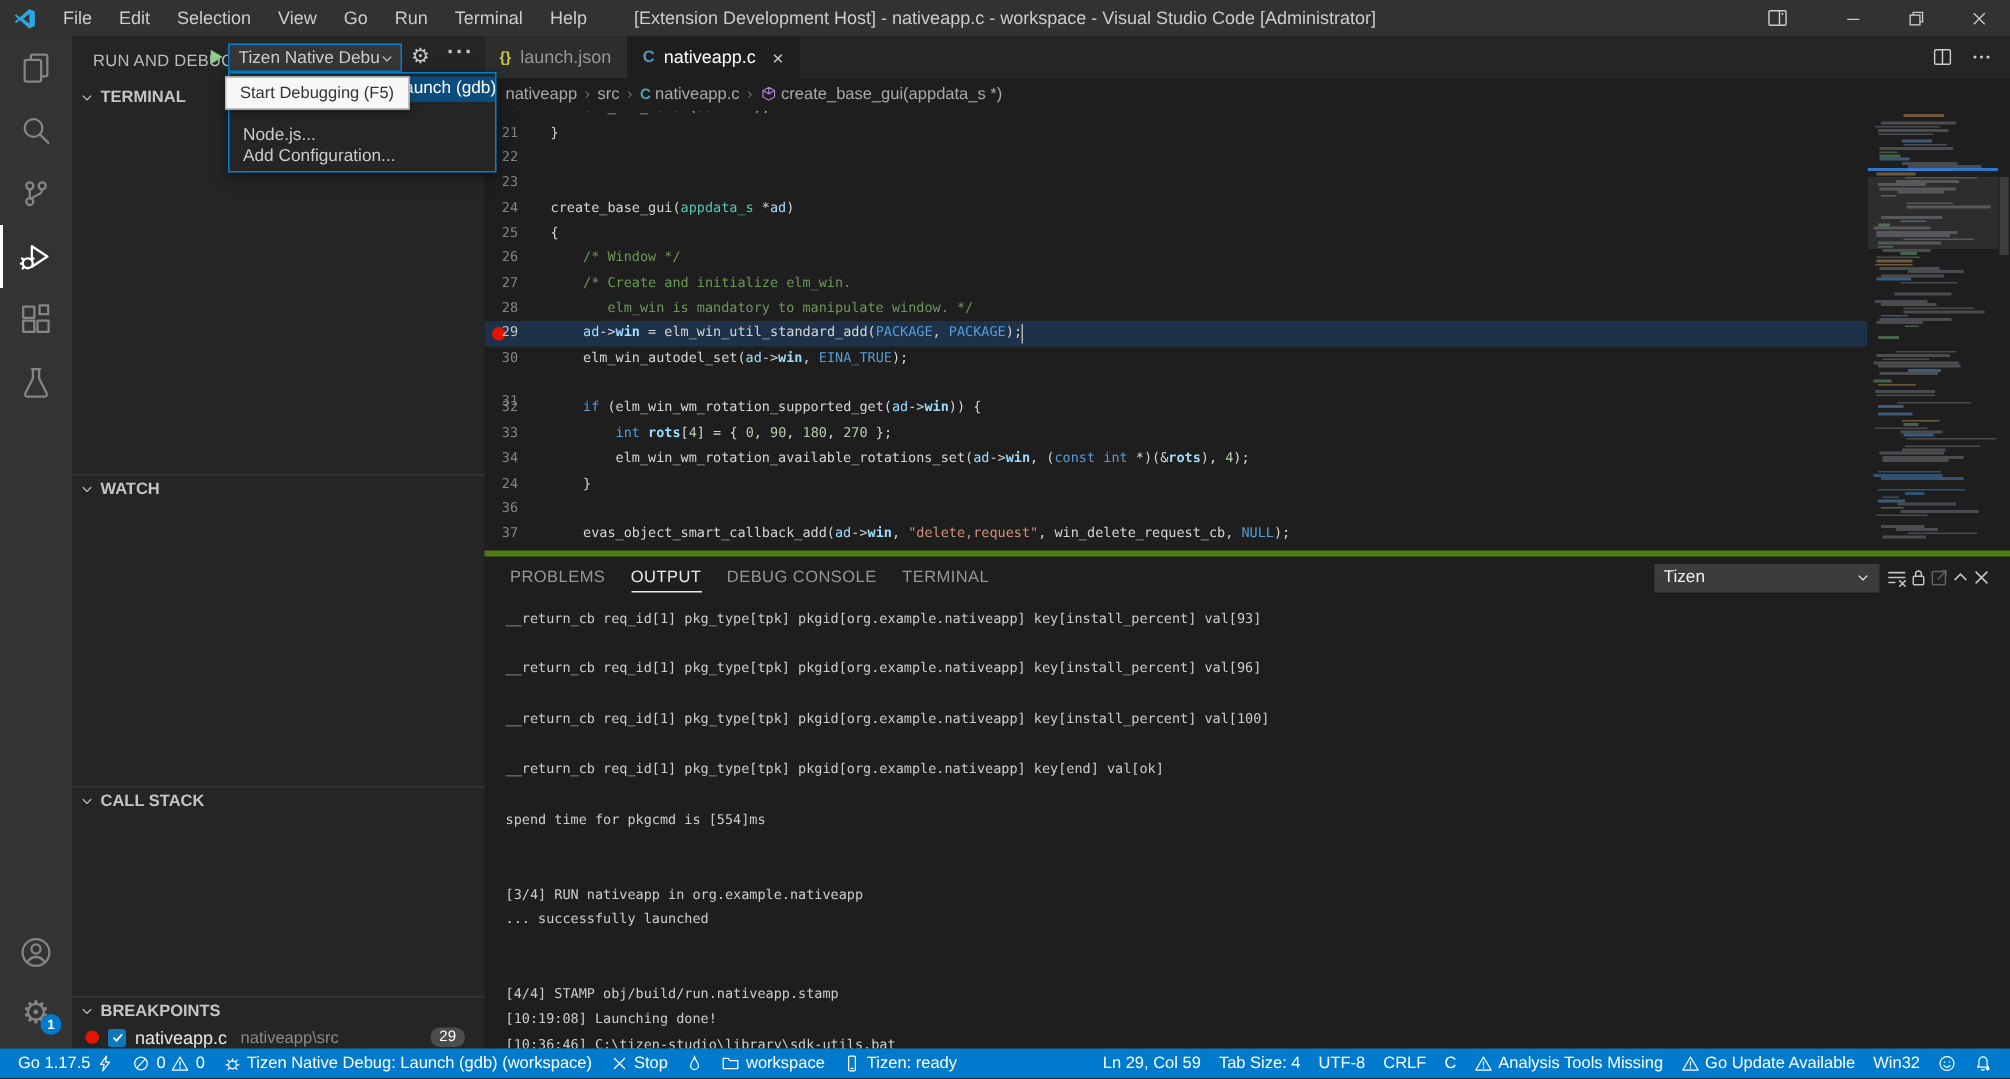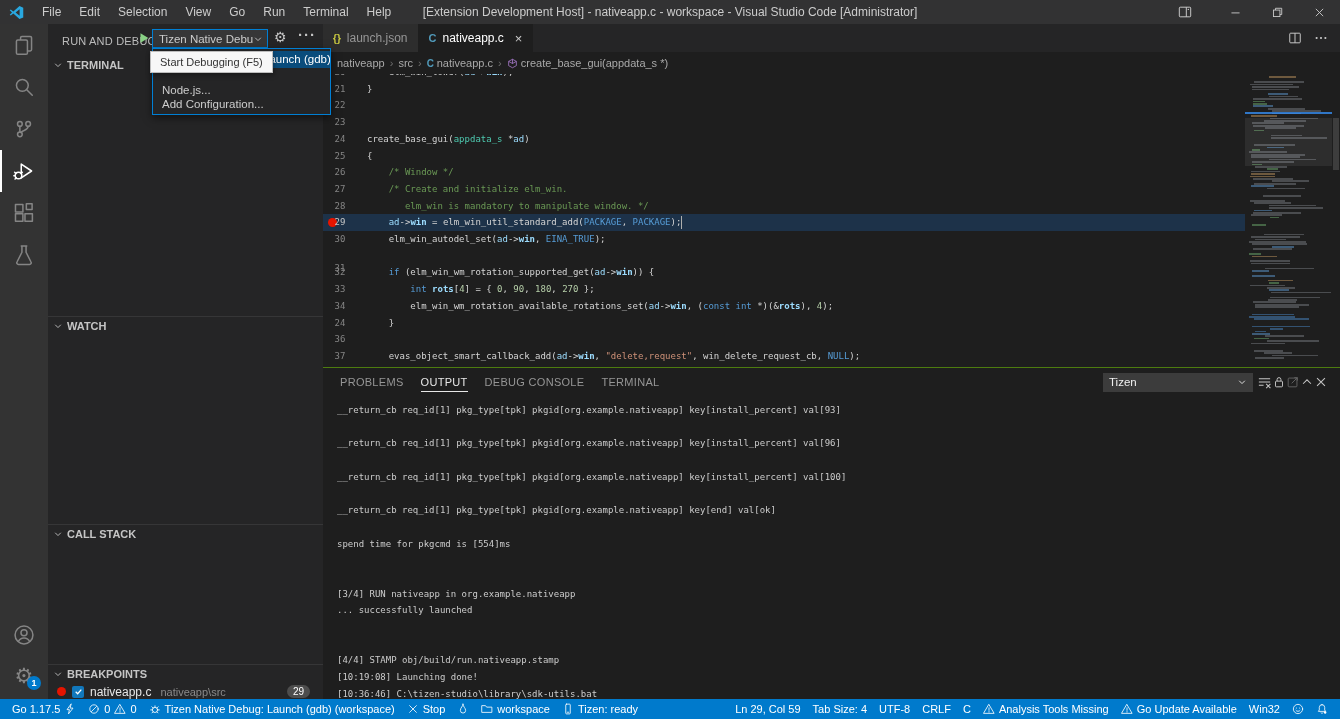--- a/index.html
+++ b/index.html
@@ -79,21 +79,21 @@
 .tk-p{color:#d4d4d4}.tk-k{color:#569cd6}.tk-t{color:#4ec9b0}.tk-c{color:#6a9955}
 .tk-s{color:#ce9178}.tk-n{color:#b5cea8}.tk-v{color:#9cdcfe}.tk-b{color:#9cdcfe;font-weight:bold}
 .minimap{position:absolute;top:0;right:8px;width:87px;height:100%;overflow:hidden;background:#1e1e1e}
 .mm-bar{position:absolute;height:1.7px;opacity:.65}
 .mm-slider{position:absolute;left:0;right:0;top:44px;height:48px;background:rgba(255,255,255,.07)}
 .mm-line{position:absolute;left:0;right:0;top:38px;height:2px;background:rgba(55,148,255,.75)}
 .scrollbar-v{position:absolute;top:0;right:0;width:8px;height:100%}
 .scroll-slider{position:absolute;top:44px;right:1px;width:6px;height:52px;background:rgba(121,121,121,.35)}
 
 
-.panel{flex:1;border-top:1px solid #4d7c0f;display:flex;flex-direction:column;position:relative;min-height:0}
+.panel{flex:1;border-top:4px solid #4d7c0f;display:flex;flex-direction:column;position:relative;min-height:0}
 .panel-header{height:28px;display:flex;align-items:center;padding-left:17px;position:relative;flex:none}
 .panel-tab{margin-right:17px;font-size:11px;letter-spacing:.3px;color:#969696;height:28px;line-height:28px;position:relative;white-space:nowrap}
 .panel-tab.active{color:#e7e7e7}
 .panel-tab.active::after{content:"";position:absolute;left:0;right:0;bottom:4px;height:1px;background:#e7e7e7}
 .panel-controls{position:absolute;right:12px;top:0;height:28px;display:flex;align-items:center;color:#c5c5c5}
 .channel-select{width:150px;height:19px;background:#3c3c3c;display:flex;align-items:center;padding:0 6px;font-size:11.5px;color:#f0f0f0;margin-right:4px}
 .channel-select .chev{margin-left:auto}
 .pc-dim{opacity:.4}
 .panel-out{flex:1;overflow:hidden;padding:6px 0 0 14px}
 .out-line{height:16.7px;line-height:16.7px;white-space:pre;color:#cccccc;font-family:"DejaVu Sans Mono","Liberation Mono",monospace;font-size:9px}

